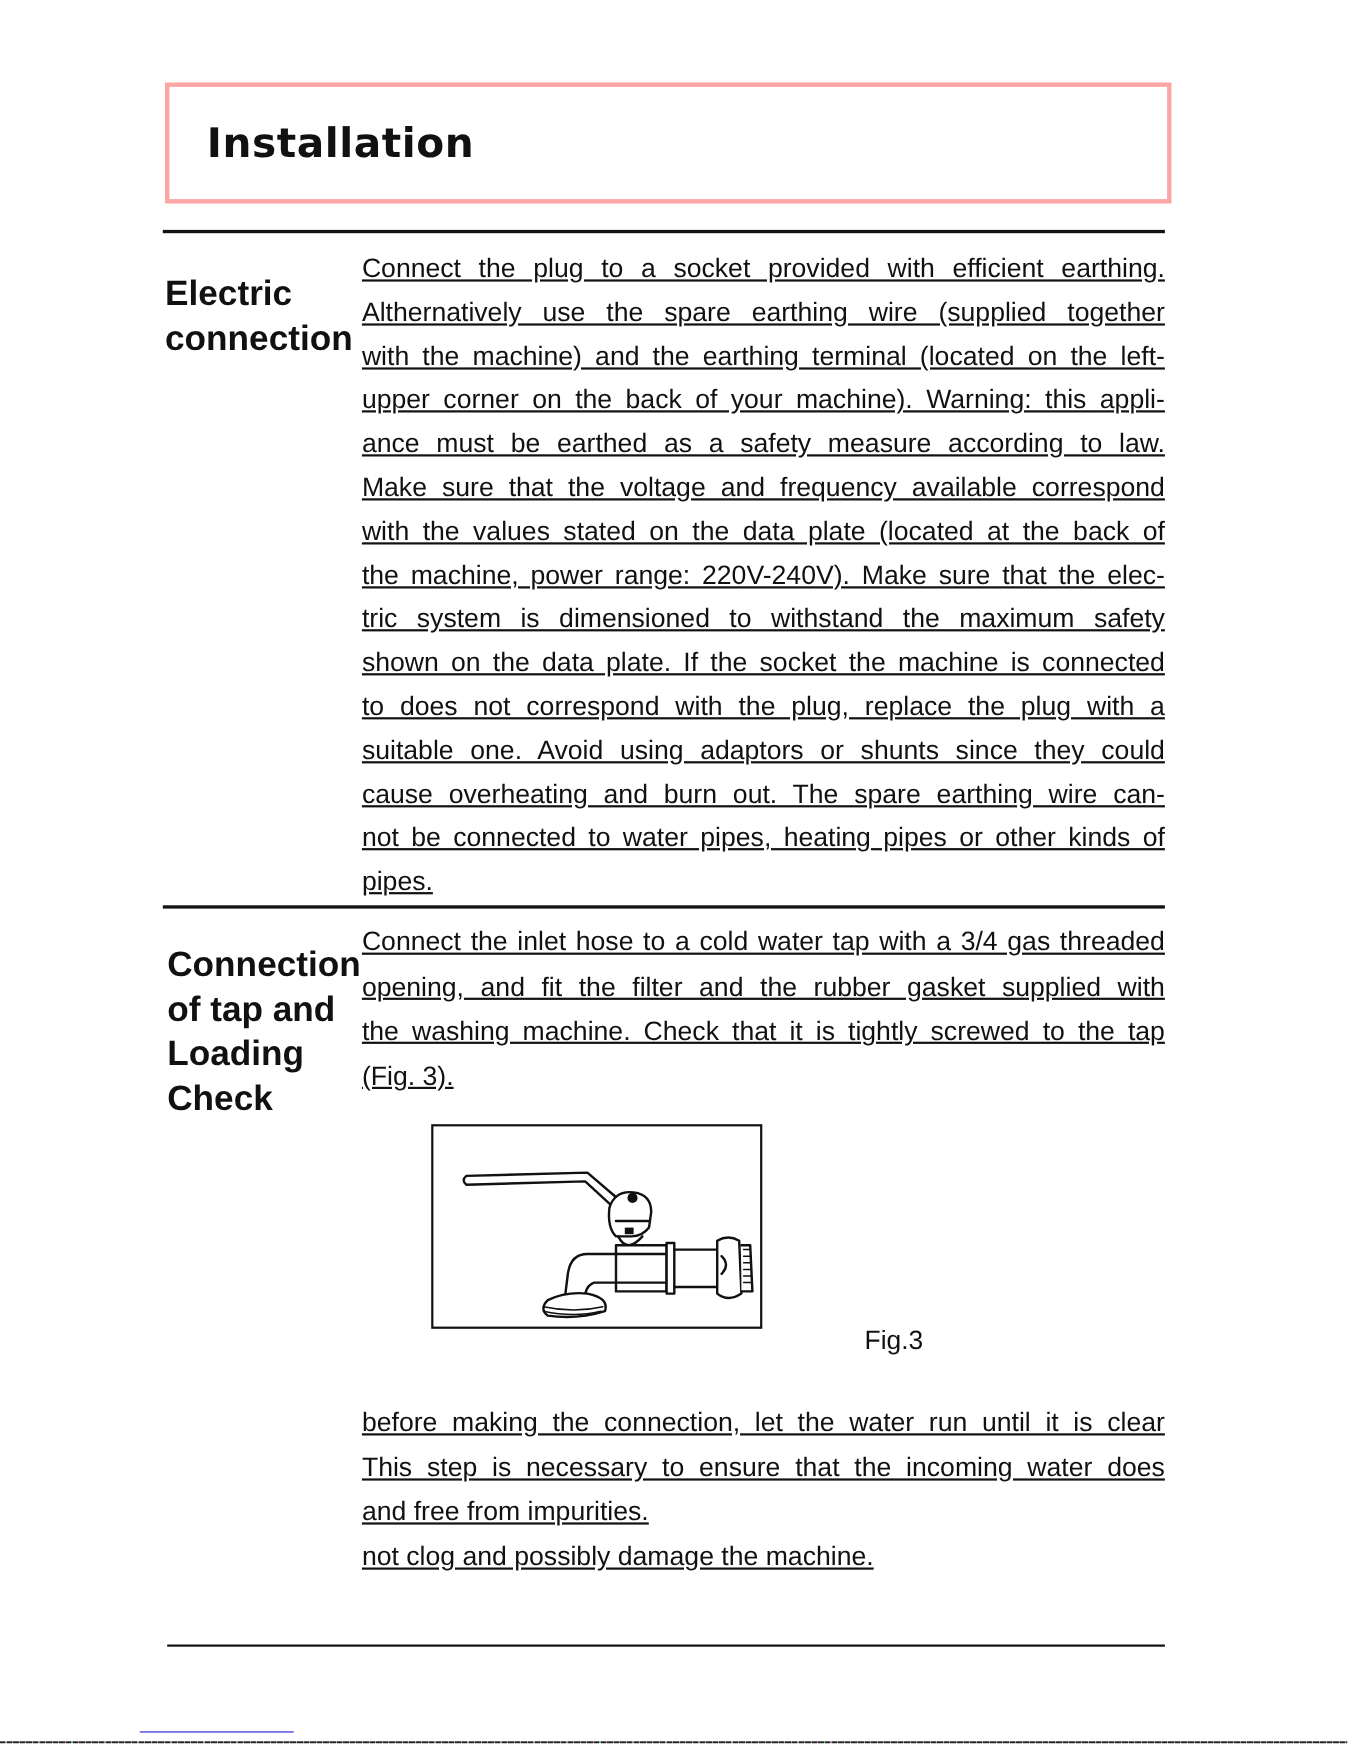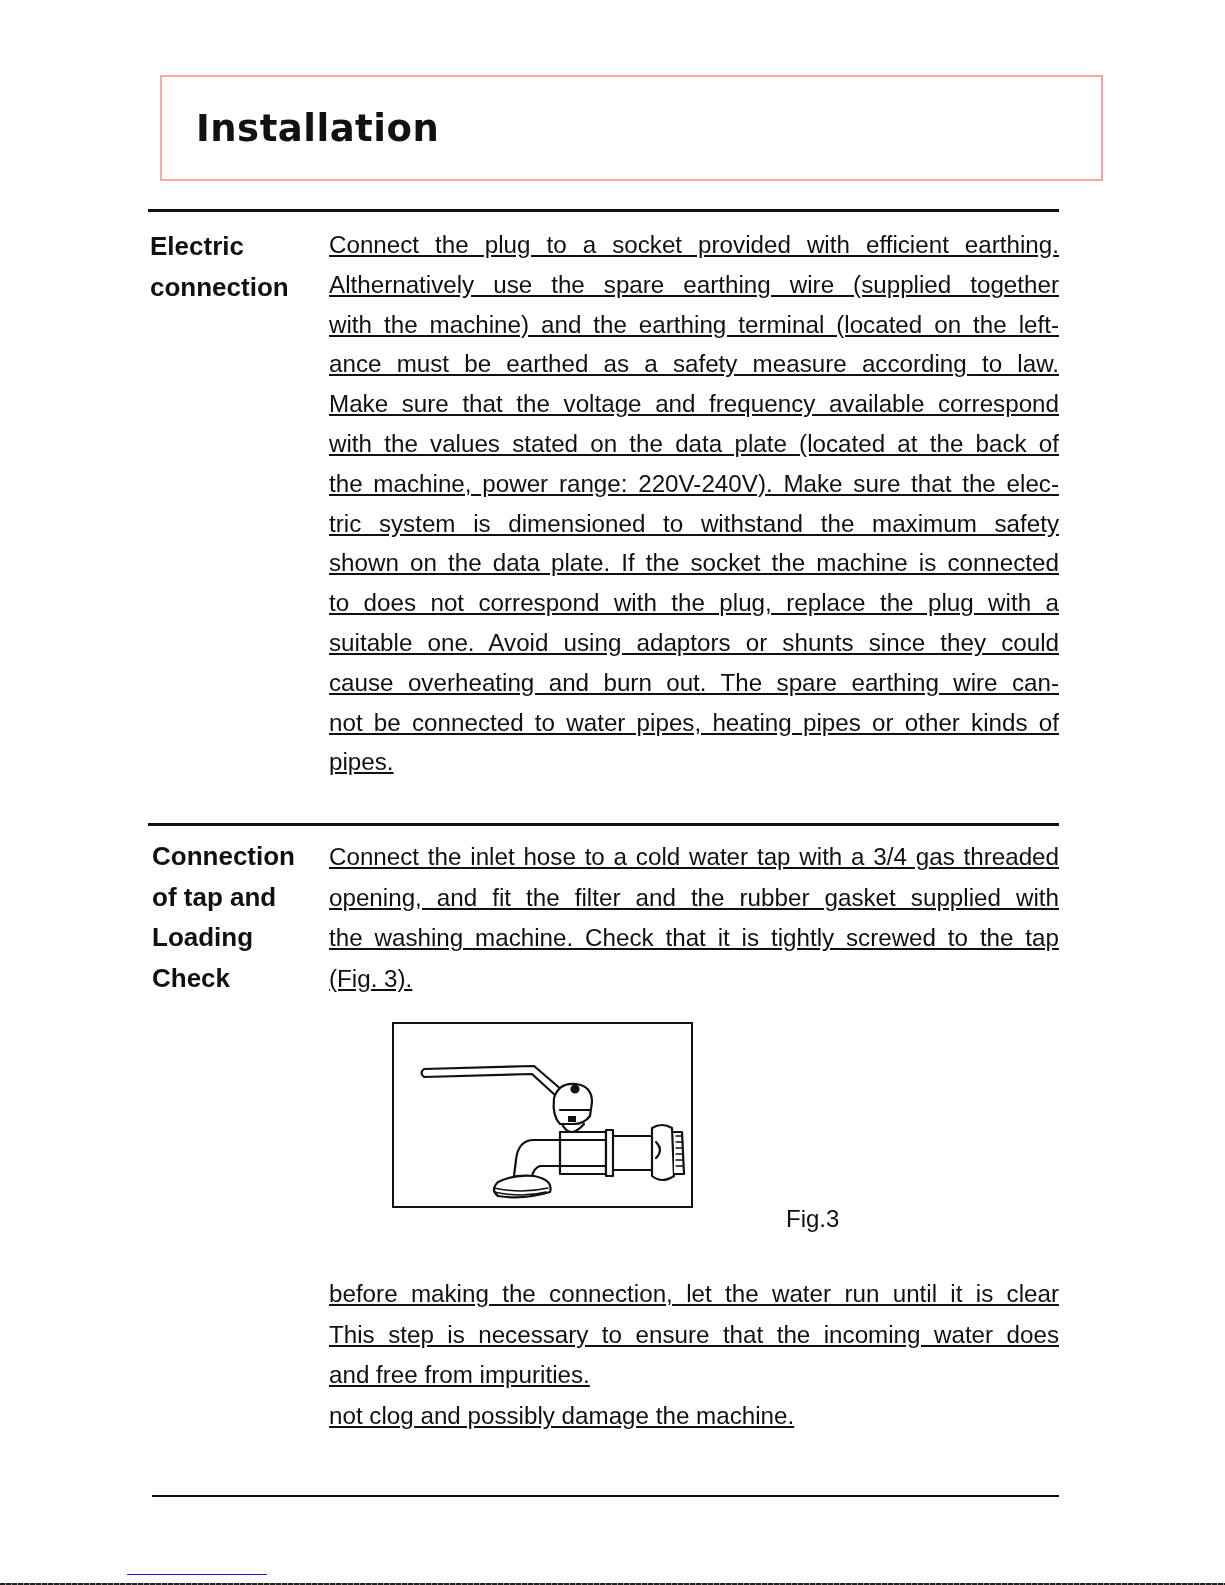--- a/index.html
+++ b/index.html
@@ -1,23 +1,23 @@
 <!DOCTYPE html>
 <html><head>
 <meta charset="utf-8">
 <style>
   html, body { margin: 0; padding: 0; background: #ffffff; }
   body { width: 1225px; height: 1585px; position: relative; overflow: hidden; font-family: "Liberation Sans", sans-serif; color: #111; }
-  .title-box { position: absolute; left: 160px; top: 75px; width: 907px; height: 102px; border: 2px solid #fca5a5; padding-left: 32px; }
+  .title-box { position: absolute; left: 150px; top: 75px; width: 907px; height: 102px; border: 4px solid #fca5a5; }
   .title { position: absolute; left: 34px; top: 30px; font-family: "DejaVu Sans", sans-serif; font-weight: bold; font-size: 37px; letter-spacing: 0.5px; margin: 0; }
   .rule { position: absolute; left: 148px; width: 911px; height: 3px; background: #111; }
   .rule.r1 { top: 209px; }
   .rule.r2 { top: 823px; }
   .rule.r3 { top: 1495px; left: 152px; width: 907px; height: 2px; }
-  .label { position: absolute; left: 150px; font-weight: bold; font-size: 26px; line-height: 40.6px; }
+  .label { position: absolute; left: 150px; font-weight: bold; font-size: 32px; line-height: 40.6px; margin-top: 20px; }
   .label.l1 { top: 226px; }
   .label.l2 { top: 836px; left: 152px; }
   .label div { white-space: nowrap; }
   .body { position: absolute; left: 329px; width: 730px; font-size: 24.2px; line-height: 39.8px; }
   .body .line { display: block; white-space: nowrap; text-align: justify; text-align-last: justify; text-decoration: underline; }
   .body .line.last { text-align-last: left; }
   .b1 { top: 225px; }
   .b2 { top: 837px; line-height: 40.6px; }
   .b3 { top: 1274px; line-height: 40.6px; }
   .figure-box { position: absolute; left: 392px; top: 1022px; width: 297px; height: 182px; border: 2.5px solid #111; }
@@ -37,20 +37,21 @@
 
 <div class="label l1">
   <div>Electric</div>
   <div>connection</div>
 </div>
 
 <div class="body b1">
   <span class="line">Connect the plug to a socket provided with efficient earthing.</span>
   <span class="line">Althernatively use the spare earthing wire (supplied together</span>
   <span class="line">with the machine) and the earthing terminal (located on the left-</span>
+  <span class="line">upper corner on the back of your machine). Warning: this appli-</span>
   <span class="line">ance must be earthed as a safety measure according to law.</span>
   <span class="line">Make sure that the voltage and frequency available correspond</span>
   <span class="line">with the values stated on the data plate (located at the back of</span>
   <span class="line">the machine, power range: 220V-240V). Make sure that the elec-</span>
   <span class="line">tric system is dimensioned to withstand the maximum safety</span>
   <span class="line">shown on the data plate. If the socket the machine is connected</span>
   <span class="line">to does not correspond with the plug, replace the plug with a</span>
   <span class="line">suitable one.  Avoid using adaptors or shunts since they could</span>
   <span class="line">cause overheating and burn out. The spare earthing wire can-</span>
   <span class="line">not be connected to water pipes, heating pipes or other kinds of</span>

